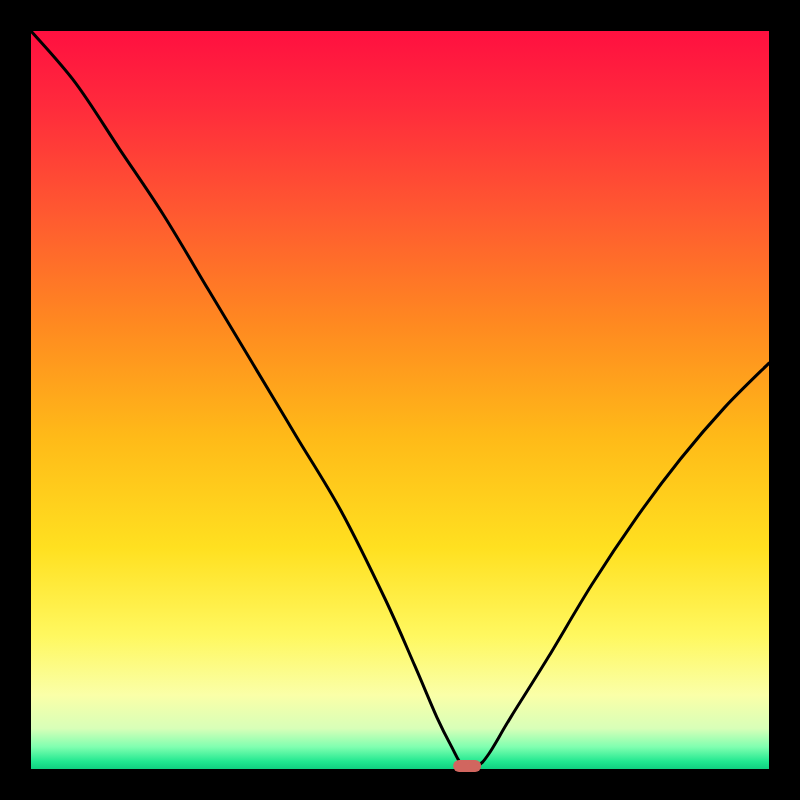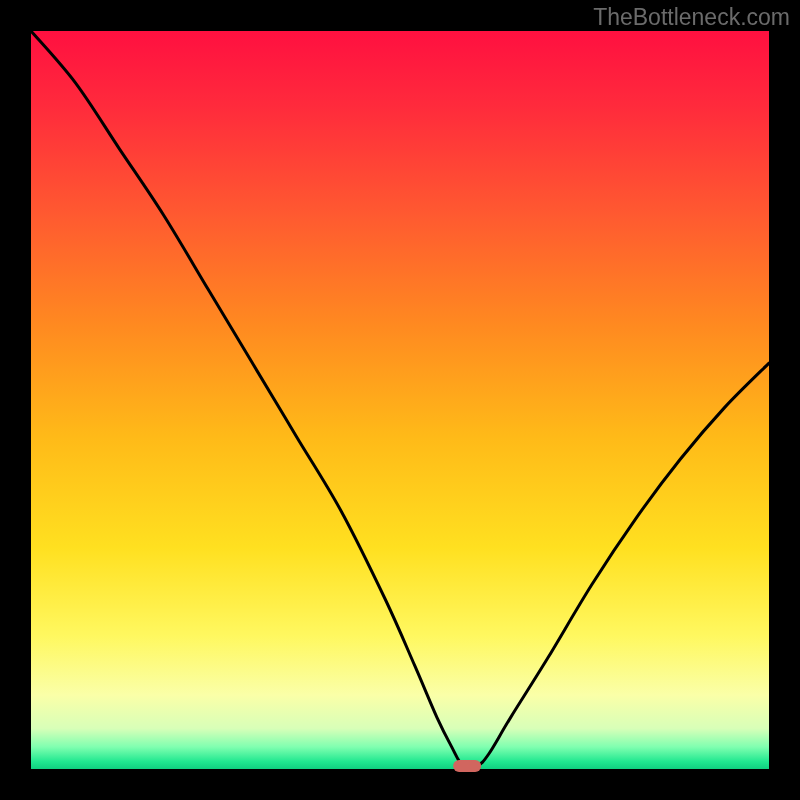--- a/index.html
+++ b/index.html
@@ -29,21 +29,20 @@
   svg.plot {
     position: absolute;
     top: 0;
     left: 0;
   }
 </style>
 </head>
 <body>
 
 <div class="chart-container">
-  <div class="watermark">TheBottleneck.com</div>
 
   <svg class="plot" width="800" height="800" viewBox="0 0 800 800">
     <defs>
       <linearGradient id="bg-grad" x1="0" y1="0" x2="0" y2="1">
           <stop offset="0%" stop-color="#ff1040"></stop>
           <stop offset="10%" stop-color="#ff2a3c"></stop>
           <stop offset="25%" stop-color="#ff5a30"></stop>
           <stop offset="40%" stop-color="#ff8a20"></stop>
           <stop offset="55.00000000000001%" stop-color="#ffba18"></stop>
           <stop offset="70%" stop-color="#ffe020"></stop>

